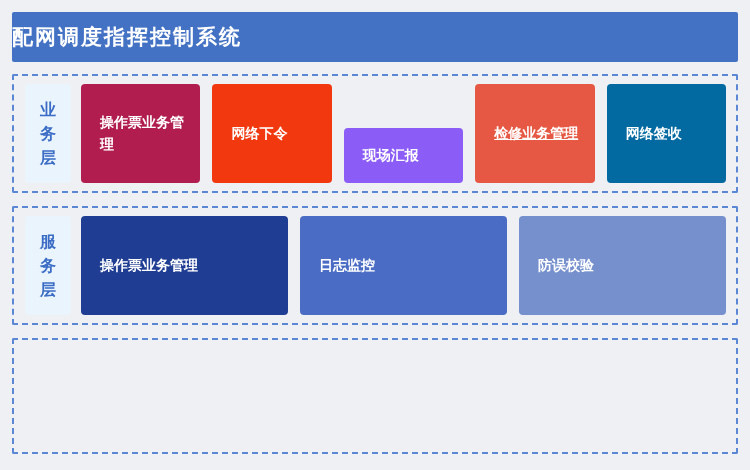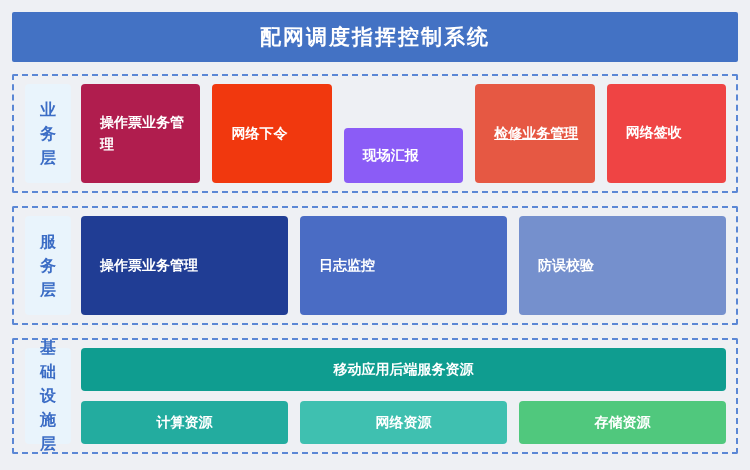--- a/index.html
+++ b/index.html
@@ -10,21 +10,20 @@
     font-family: "DejaVu Sans", "Liberation Sans", sans-serif;
     overflow: hidden;
   }
   .banner {
     margin: 12px 12px 12px 12px;
     height: 50px;
     background: var(--banner-bg, #4372c4);
     border-radius: 2px;
     display: flex;
     align-items: center;
-    justify-content: center;
   }
   .banner h1 {
     margin: 0;
     color: #ffffff;
     font-size: 21px;
     font-weight: bold;
     letter-spacing: 2px;
   }
   .layer {
     box-sizing: border-box;
@@ -107,21 +106,21 @@
           </div>
           <div class="box" data-name="box-network-ordering" style="background: rgb(241, 56, 14);">
             <span class="box-label" data-name="box-label-network-ordering">网络下令</span>
           </div>
           <div class="box" data-name="box-site-reporting" style="background: #8b5cf6; margin-top: 44px;">
             <span class="box-label" data-name="box-label-site-reporting">现场汇报</span>
           </div>
           <div class="box" data-name="box-maintenance-management" style="background: rgb(230, 88, 67); text-decoration: underline;">
             <span class="box-label" data-name="box-label-maintenance-management">检修业务管理</span>
           </div>
-          <div class="box" data-name="box-network-sign-off" style="background: #ef4444; font-family: Liberation Mono, monospace;">
+          <div class="box" data-name="box-network-sign-off" style="background: #0369a1;">
             <span class="box-label" data-name="box-label-network-sign-off">网络签收</span>
           </div>
         </div>
       </div>
     </section>
     <section class="layer" data-name="layer-service">
       <div class="layer-label" data-name="layer-label-service">
         <span class="layer-label-text" data-name="layer-label-text">服务层</span>
       </div>
       <div class="layer-body" data-name="layer-body-service">
@@ -132,33 +131,14 @@
           <div class="box" data-name="box-log-monitoring" style="background: rgb(74, 108, 196);">
             <span class="box-label" data-name="box-label-log-monitoring">日志监控</span>
           </div>
           <div class="box" data-name="box-data-sync" style="background: rgb(117, 144, 205);">
             <span class="box-label" data-name="box-label-data-sync">防误校验</span>
           </div>
         </div>
       </div>
     </section>
     <section class="layer" data-name="layer-infrastructure">
-      <div class="layer-label" data-name="layer-label-infrastructure">
-        <span class="layer-label-text" data-name="layer-label-text">基础设施层</span>
-      </div>
-      <div class="layer-body" data-name="layer-body-infrastructure">
-        <div class="box wide-box" data-name="box-mobile-backend-service-resources" style="background: rgb(15, 157, 144);">
-          <span class="box-label" data-name="box-label-mobile-backend-service-resources">移动应用后端服务资源</span>
-        </div>
-        <div class="box-row" data-name="box-row-infrastructure">
-          <div class="box" data-name="box-compute-resources" style="background: rgb(35, 172, 159);">
-            <span class="box-label" data-name="box-label-compute-resources">计算资源</span>
-          </div>
-          <div class="box" data-name="box-network-resources" style="background: rgb(63, 192, 176);">
-            <span class="box-label" data-name="box-label-network-resources">网络资源</span>
-          </div>
-          <div class="box" data-name="box-storage-resources" style="background: rgb(80, 200, 125);">
-            <span class="box-label" data-name="box-label-storage-resources">存储资源</span>
-          </div>
-        </div>
-      </div>
     </section>
   </main>
 
 </body></html>

